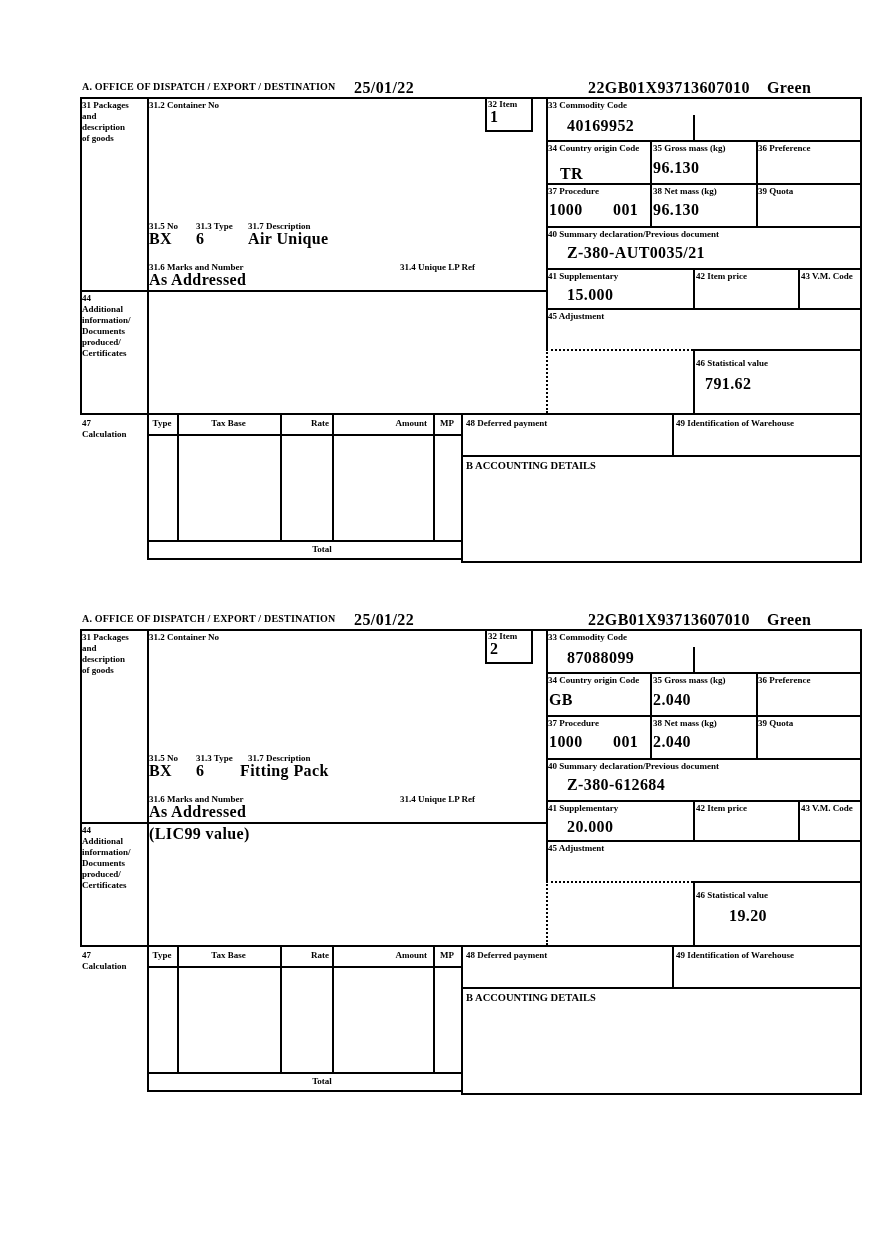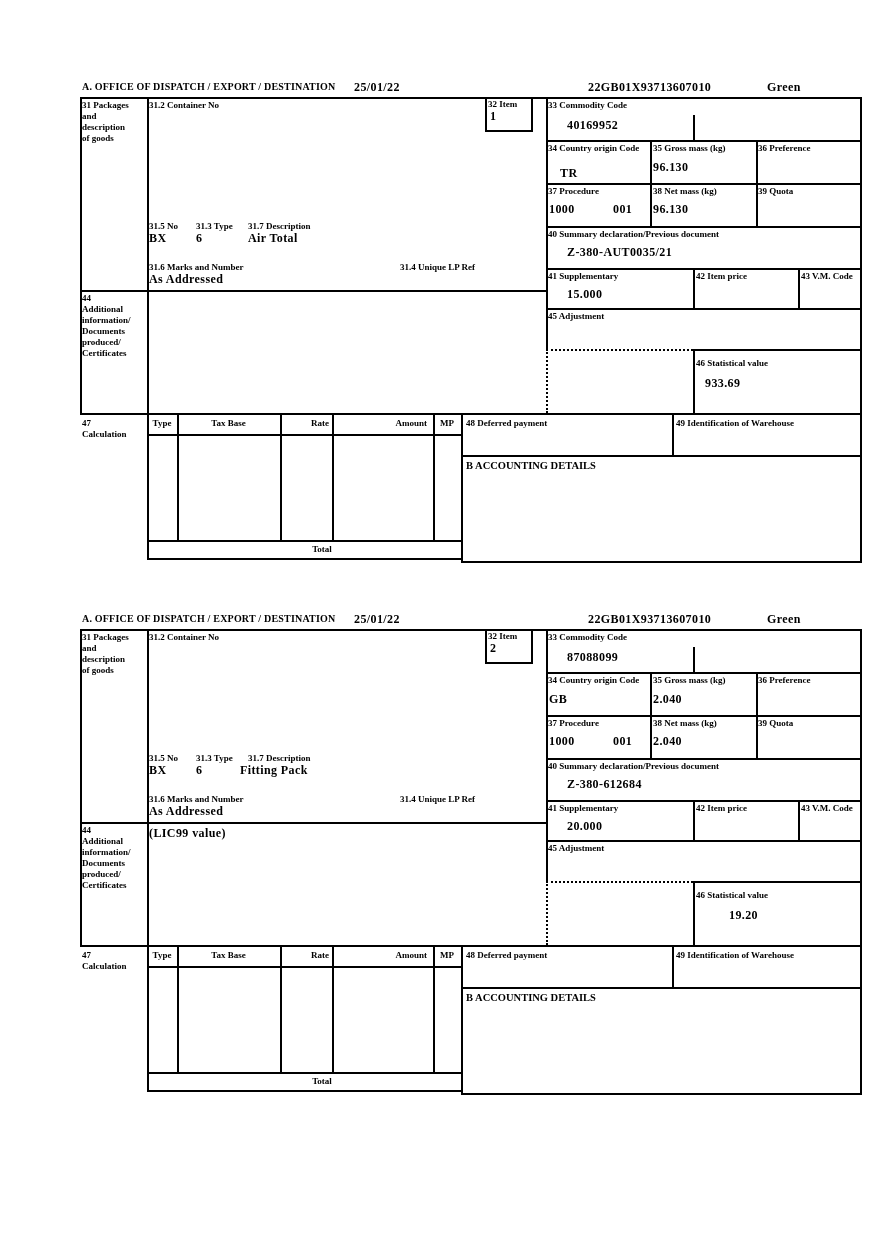--- a/index.html
+++ b/index.html
@@ -33,21 +33,21 @@
   .lbl {
     position: absolute;
     font-size: 9px;
     font-weight: bold;
     line-height: 11px;
     white-space: nowrap;
   }
   .multi { white-space: pre-line; }
   .val {
     position: absolute;
-    font-size: 12px;
+    font-size: 16px;
     font-weight: bold;
     letter-spacing: 0.4px;
     line-height: 15px;
     white-space: nowrap;
   }
   .hdr {
     position: absolute;
     font-size: 10px;
     font-weight: bold;
     letter-spacing: 0.2px;
@@ -131,21 +131,21 @@
 
     <span class="lbl" style="left:69px; top:22px;">31.2 Container No</span>
     <span class="lbl" style="left:408px; top:21px;">32 Item</span>
     <span class="val" style="left:410px; top:31px;">1</span>
 
     <span class="lbl" style="left:69px; top:143px;">31.5 No</span>
     <span class="lbl" style="left:116px; top:143px;">31.3 Type</span>
     <span class="lbl" style="left:168px; top:143px;">31.7 Description</span>
     <span class="val" style="left:69px; top:153px;">BX</span>
     <span class="val" style="left:116px; top:153px;">6</span>
-    <span class="val" style="left:168px; top:153px;">Air Total</span>
+    <span class="val" style="left:168px; top:153px;">Air Unique</span>
 
     <span class="lbl" style="left:69px; top:184px;">31.6 Marks and Number</span>
     <span class="lbl" style="left:320px; top:184px;">31.4 Unique LP Ref</span>
     <span class="val" style="left:69px; top:194px;">As Addressed</span>
 
     <span class="val" style="left:69px; top:216px;"></span>
 
     <span class="lbl" style="left:468px; top:22px;">33 Commodity Code</span>
     <span class="val" style="left:487px; top:40px;">40169952</span>
 
@@ -166,21 +166,21 @@
     <span class="val" style="left:487px; top:167px;">Z-380-AUT0035/21</span>
 
     <span class="lbl" style="left:468px; top:193px;">41 Supplementary</span>
     <span class="lbl" style="left:616px; top:193px;">42 Item price</span>
     <span class="lbl" style="left:721px; top:193px;">43 V.M. Code</span>
     <span class="val" style="left:487px; top:209px;">15.000</span>
 
     <span class="lbl" style="left:468px; top:233px;">45 Adjustment</span>
 
     <span class="lbl" style="left:616px; top:280px;">46 Statistical value</span>
-    <span class="val" style="left:625px; top:298px;">933.69</span>
+    <span class="val" style="left:625px; top:298px;">791.62</span>
 
     <span class="colhdr c" style="left:67px; top:340px; width:30px;">Type</span>
     <span class="colhdr c" style="left:97px; top:340px; width:103px;">Tax Base</span>
     <span class="colhdr r" style="left:200px; top:340px; width:49px;">Rate</span>
     <span class="colhdr r" style="left:252px; top:340px; width:95px;">Amount</span>
     <span class="colhdr c" style="left:353px; top:340px; width:28px;">MP</span>
     <span class="colhdr c" style="left:67px; top:466px; width:314px; padding-left:36px; box-sizing:border-box;">Total</span>
 
     <span class="lbl" style="left:386px; top:340px;">48 Deferred payment</span>
     <span class="lbl" style="left:596px; top:340px;">49 Identification of Warehouse</span>

